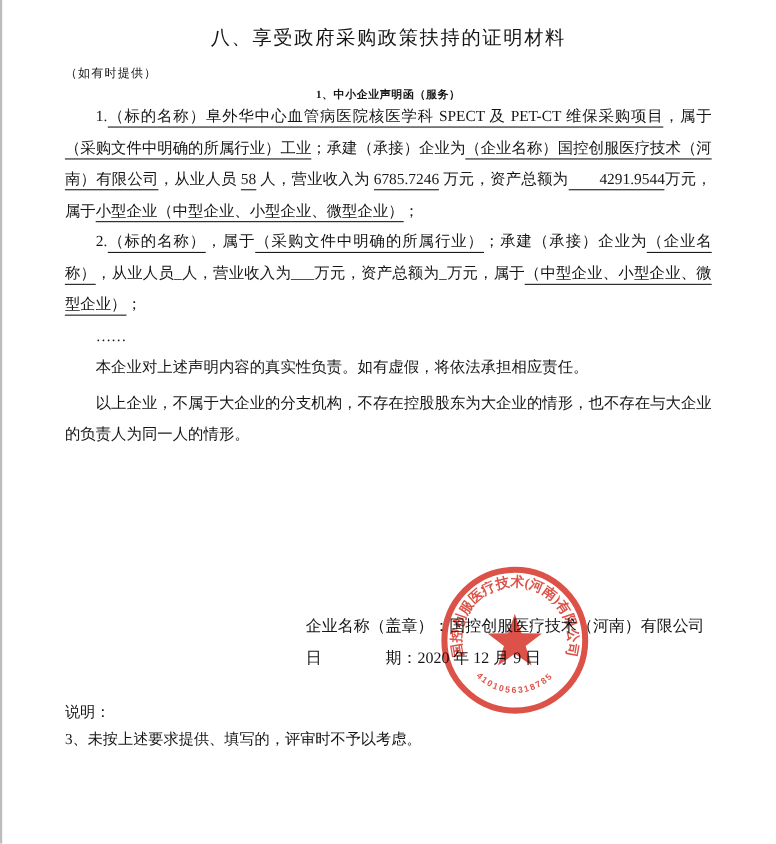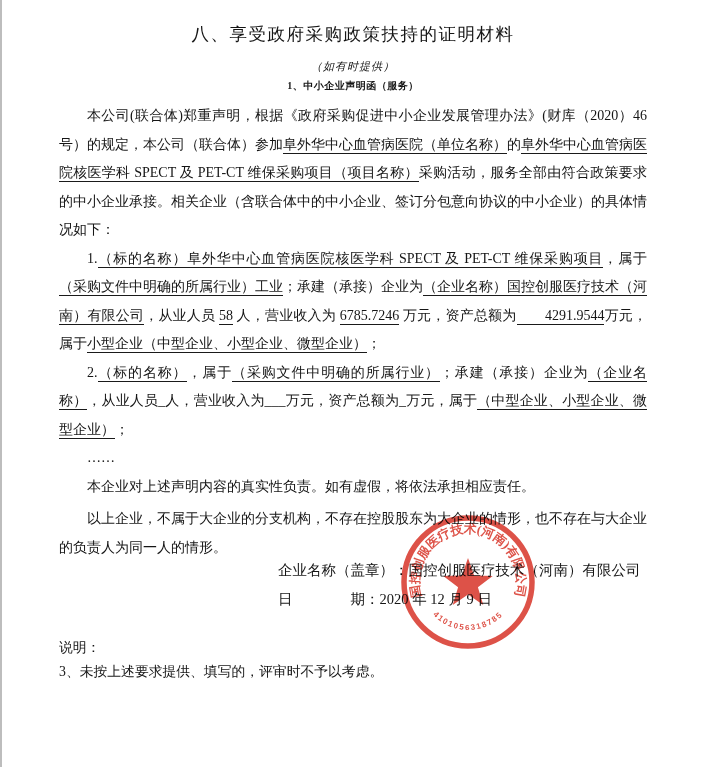--- a/index.html
+++ b/index.html
@@ -20,21 +20,21 @@
     position: absolute; left: 59px; top: 14px;
     width: 588px;
   }
   h1.sec-title {
     margin: 8px 0 0 0;
     font-size: 17.5px; font-weight: normal;
     text-align: center; letter-spacing: 1.5px;
   }
   .provide-note {
     margin-top: 13px;
-    font-size: 11px; text-align: center; letter-spacing: 1px; font-style: italic;
+    font-size: 11px; letter-spacing: 1px;
   }
   h2.doc-title {
     margin: 5px 0 0 0;
     font-size: 10px; font-weight: bold;
     text-align: center; letter-spacing: 0.5px;
   }
   p.body-p {
     margin: 0;
     font-size: 14px;
     line-height: 28.5px;
@@ -74,21 +74,20 @@
 </head>
 <body>
 
 <div class="scan-edge"></div>
 
 <main class="doc">
   <h1 class="sec-title">八、享受政府采购政策扶持的证明材料</h1>
   <div class="provide-note">（如有时提供）</div>
   <h2 class="doc-title">1、中小企业声明函（服务）</h2>
 
-  <p class="body-p first-p"><span>本公司(联合体)郑重声明，根据《政府采购促进中小企业发展管理办法》(财库（2020）46 号）的规定，本公司（联合体）参加</span><span class="u">阜外华中心血管病医院（单位名称）</span><span>的</span><span class="u">阜外华中心血管病医院核医学科 SPECT 及 PET-CT 维保采购项目（项目名称）</span><span>采购活动，服务全部由符合政策要求的中小企业承接。相关企业（含联合体中的中小企业、签订分包意向协议的中小企业）的具体情况如下：</span></p>
   <p class="body-p"><span>1.</span><span class="u">（标的名称）阜外华中心血管病医院核医学科 SPECT 及 PET-CT 维保采购项目</span><span>，属于</span><span class="u">（采购文件中明确的所属行业）工业</span><span>；承建（承接）企业为</span><span class="u">（企业名称）国控创服医疗技术（河南）有限公司</span><span>，从业人员 </span><span class="u">58</span><span> 人，营业收入为 </span><span class="u">6785.7246</span><span> 万元，资产总额为</span><span class="u">　　4291.9544</span><span>万元，属于</span><span class="u">小型企业（中型企业、小型企业、微型企业）</span><span>；</span></p>
   <p class="body-p"><span>2.</span><span class="u">（标的名称）</span><span>，属于</span><span class="u">（采购文件中明确的所属行业）</span><span>；承建（承接）企业为</span><span class="u">（企业名称）</span><span>，从业人员_人，营业收入为___万元，资产总额为_万元，属于</span><span class="u">（中型企业、小型企业、微型企业）</span><span>；</span></p>
   <p class="body-p">……</p>
   <p class="body-p">本企业对上述声明内容的真实性负责。如有虚假，将依法承担相应责任。</p>
   <p class="body-p gap-p">以上企业，不属于大企业的分支机构，不存在控股股东为大企业的情形，也不存在与大企业的负责人为同一人的情形。</p>
 </main>
 
 <div class="signature">
   <div class="sig-line"><span>企业名称（盖章）：</span><span>国控创服医疗技术（河南）有限公司</span></div>
   <div class="sig-line">日　　　　期：2020 年 12 月 9 日</div>

